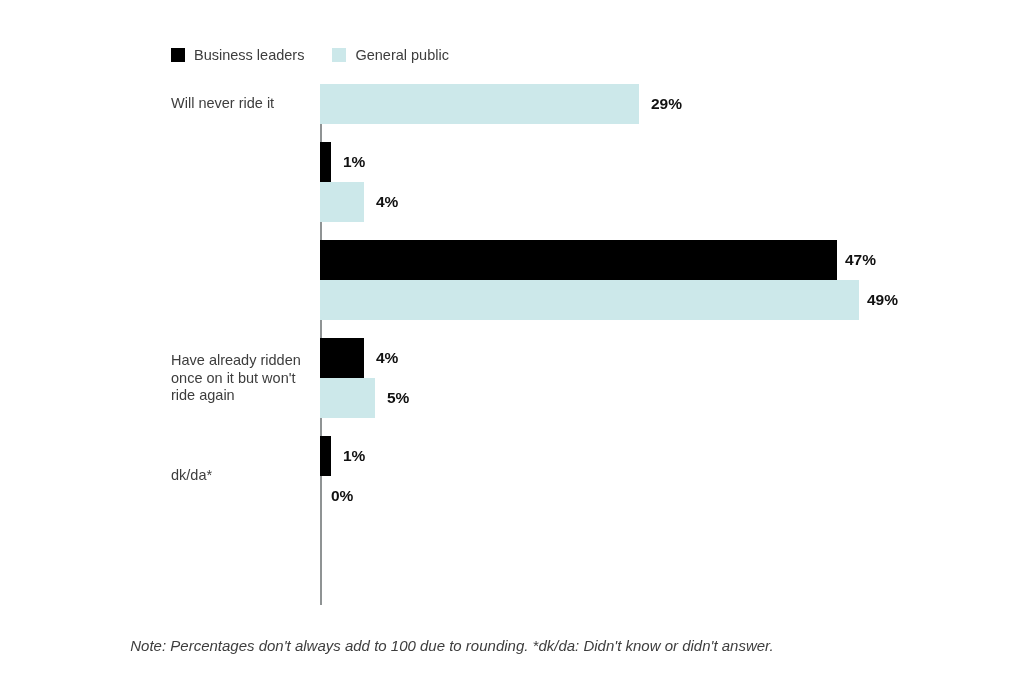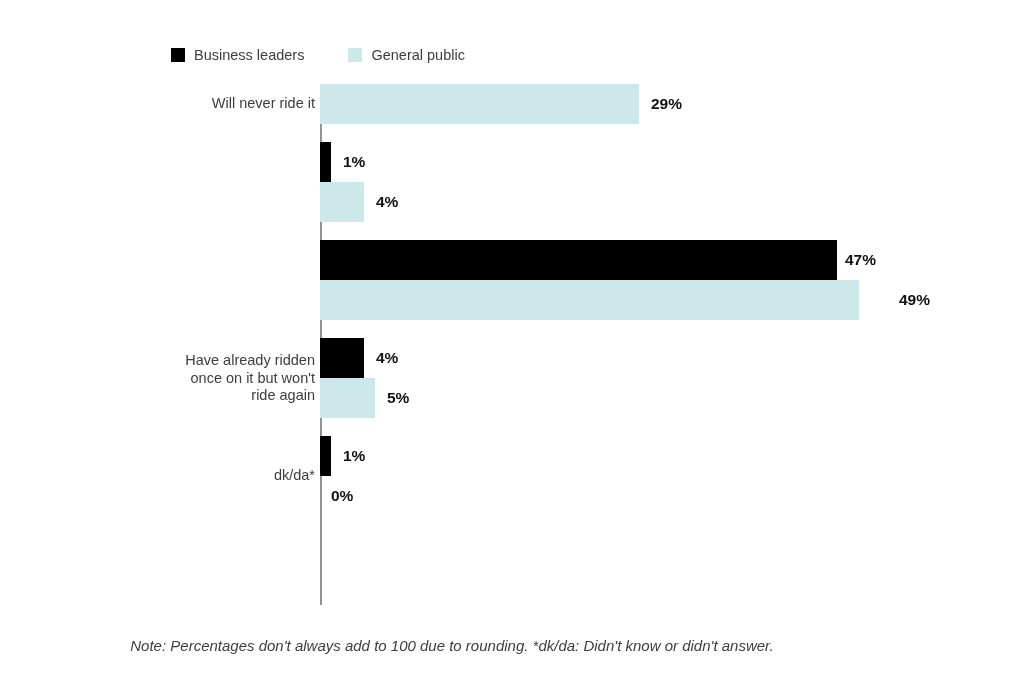--- a/index.html
+++ b/index.html
@@ -29,21 +29,21 @@
     left: 171px;
     top: 48px;
     display: flex;
     align-items: center;
     gap: 0px;
   }
   .legend-item {
     display: flex;
     align-items: center;
   }
-  .legend-item + .legend-item { margin-left: 44px; }
+  .legend-item + .legend-item { margin-left: 28px; }
   .legend-swatch {
     width: 14px;
     height: 14px;
     display: inline-block;
     margin-right: 9px;
   }
   .legend-label {
     font-size: 14.5px;
     color: #3d3d3d;
     line-height: 1;
@@ -75,21 +75,21 @@
 
   .cat-label {
     position: absolute;
     left: 171px;
     width: 144px;
     font-size: 14.5px;
     line-height: 17.5px;
     color: #3d3d3d;
     top: 50%;
     transform: translateY(-50%);
-    text-align: right;
+    text-align: left;
   }
 
   .bar-row {
     position: relative;
     height: 40px;
   }
   .bar {
     position: absolute;
     left: 320px;
     top: 0;
@@ -160,21 +160,21 @@
     </div>
 
 
     <div class="group">
       <div class="bar-row">
         <div class="bar dark" style="width:517px"></div>
         <div class="bar-value" style="left:845px">47%</div>
       </div>
       <div class="bar-row">
         <div class="bar light" style="width:539px"></div>
-        <div class="bar-value" style="left:899px">49%</div>
+        <div class="bar-value" style="left:867px">49%</div>
       </div>
     </div>
 
     <div class="group">
       <div class="cat-label">Have already ridden once on it but won't ride again</div>
       <div class="bar-row">
         <div class="bar dark" style="width:44px"></div>
         <div class="bar-value" style="left:376px">4%</div>
       </div>
       <div class="bar-row">

